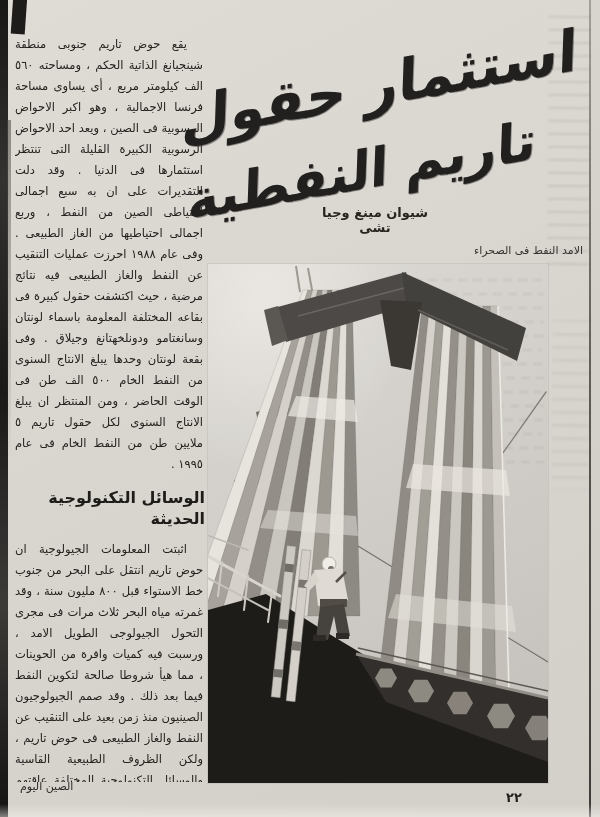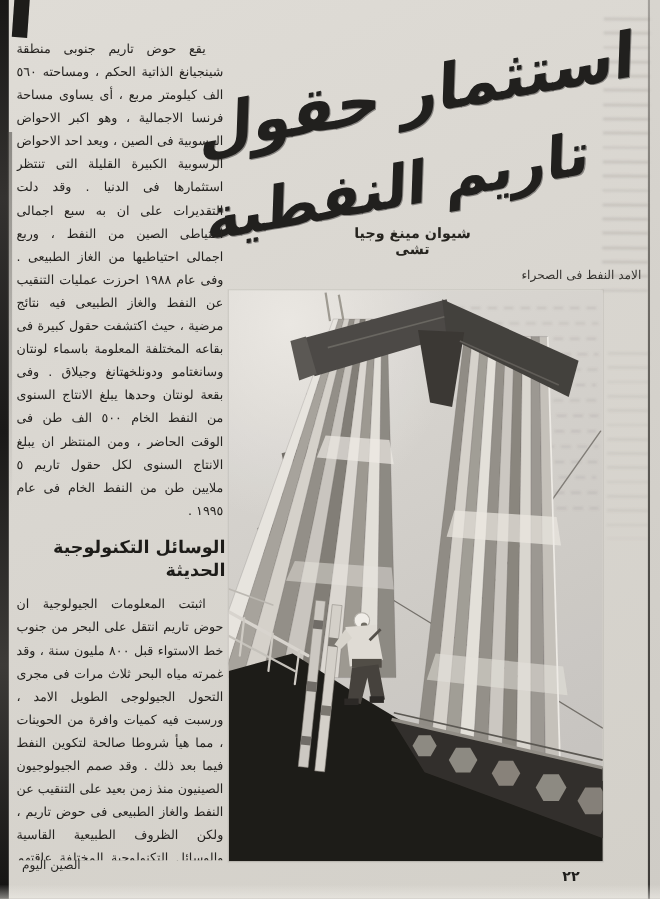--- a/index.html
+++ b/index.html
@@ -78,21 +78,21 @@
     position:absolute; left:208px; top:264px; width:340px; height:519px;
     box-shadow:0 0 0 1px rgba(120,118,112,.15);
   }
   .photo svg { display:block; }
   
   .mag-name {
     position:absolute; left:20px; top:780px; direction:rtl;
     font-size:11px; color:#2b2a27;
   }
   .page-num {
-    position:absolute; left:506px; top:790px; width:26px; text-align:center;
+    position:absolute; left:506px; top:790px; width:26px; 
     font-size:13px; font-weight:bold; color:#1f1e1c;
   }
 </style>
 </head>
 <body>
 
 <div class="page">
 
   <div class="binding-strip"></div>
   <div class="binding-strip2"></div>

